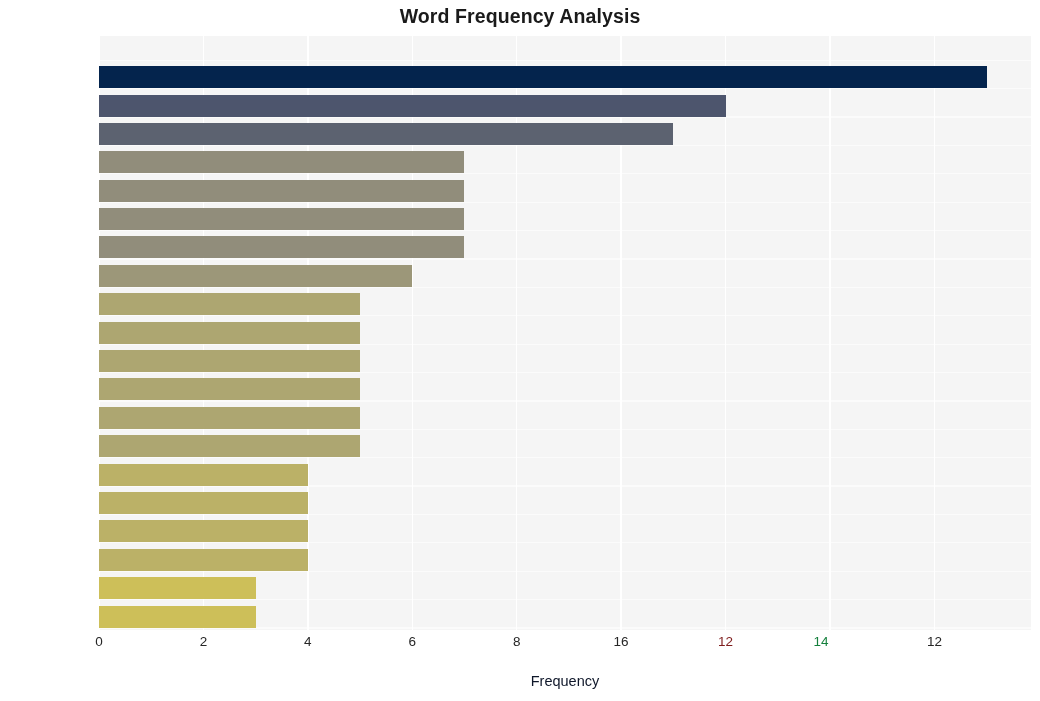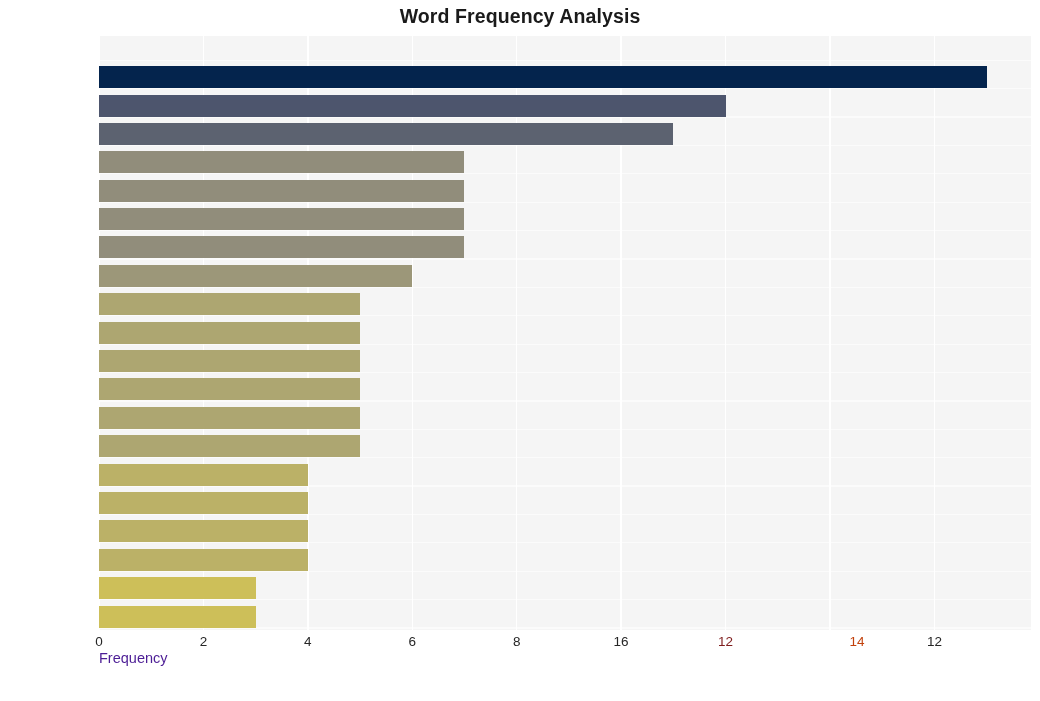--- a/index.html
+++ b/index.html
@@ -74,24 +74,25 @@
     width: 60px;
     margin-left: -30px;
     text-align: center;
     font-size: 13.5px;
     color: #262626;
   }
   
   #xlabel {
     position: absolute;
     left: 99px;
-    top: 650px;
+    top: 673px;
     width: 932px;
+    text-align: center;
     font-size: 14.5px;
-    color: #4c1d95;
+    color: #0f172a;
   }
 </style>
 </head>
 <body>
 
 <div id="figure">
 
   <div id="chart-title">Word Frequency Analysis</div>
 
   <div id="plot-area">
@@ -195,19 +196,19 @@
 
   <div id="yticks-layer"></div>
   <div id="xticks-layer">
       <div class="xtick" style="left: 99px; color: rgb(38, 38, 38);">0</div>
       <div class="xtick" style="left: 203.426px; color: rgb(38, 38, 38);">2</div>
       <div class="xtick" style="left: 307.852px; color: rgb(38, 38, 38);">4</div>
       <div class="xtick" style="left: 412.277px; color: rgb(38, 38, 38);">6</div>
       <div class="xtick" style="left: 516.703px; color: rgb(38, 38, 38);">8</div>
       <div class="xtick" style="left: 621.129px; color: rgb(38, 38, 38);">16</div>
       <div class="xtick" style="left: 725.555px; color: #7f1d1d;">12</div>
-      <div class="xtick" style="left: 857px; color: #c2410c;">14</div>
+      <div class="xtick" style="left: 821px; color: #15803d;">14</div>
       <div class="xtick" style="left: 934.406px; color: rgb(38, 38, 38);">12</div>
     </div>
 
   <div id="xlabel">Frequency</div>
 
 </div>
 
 </body></html>

